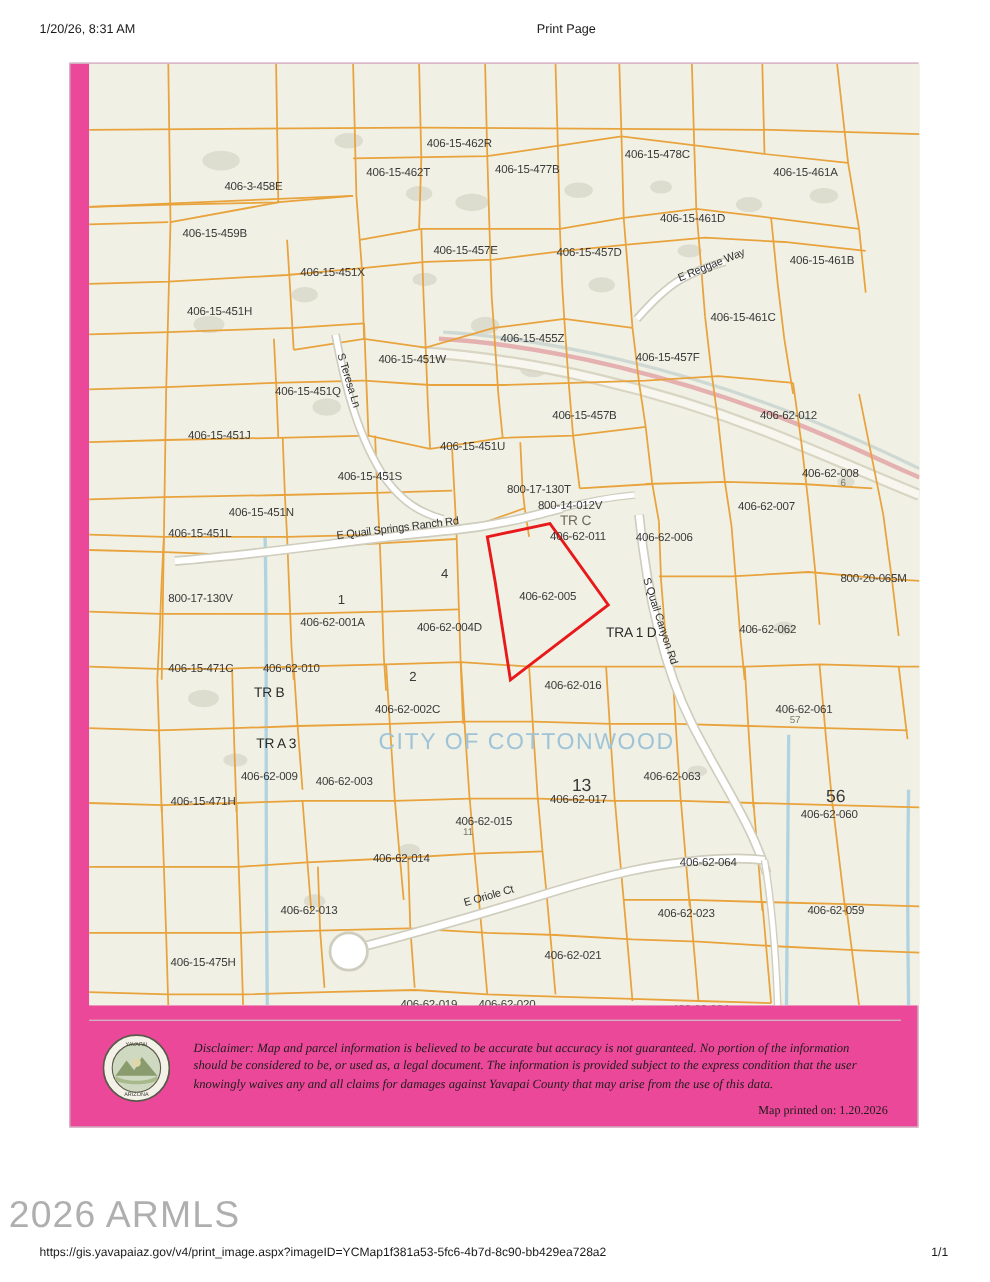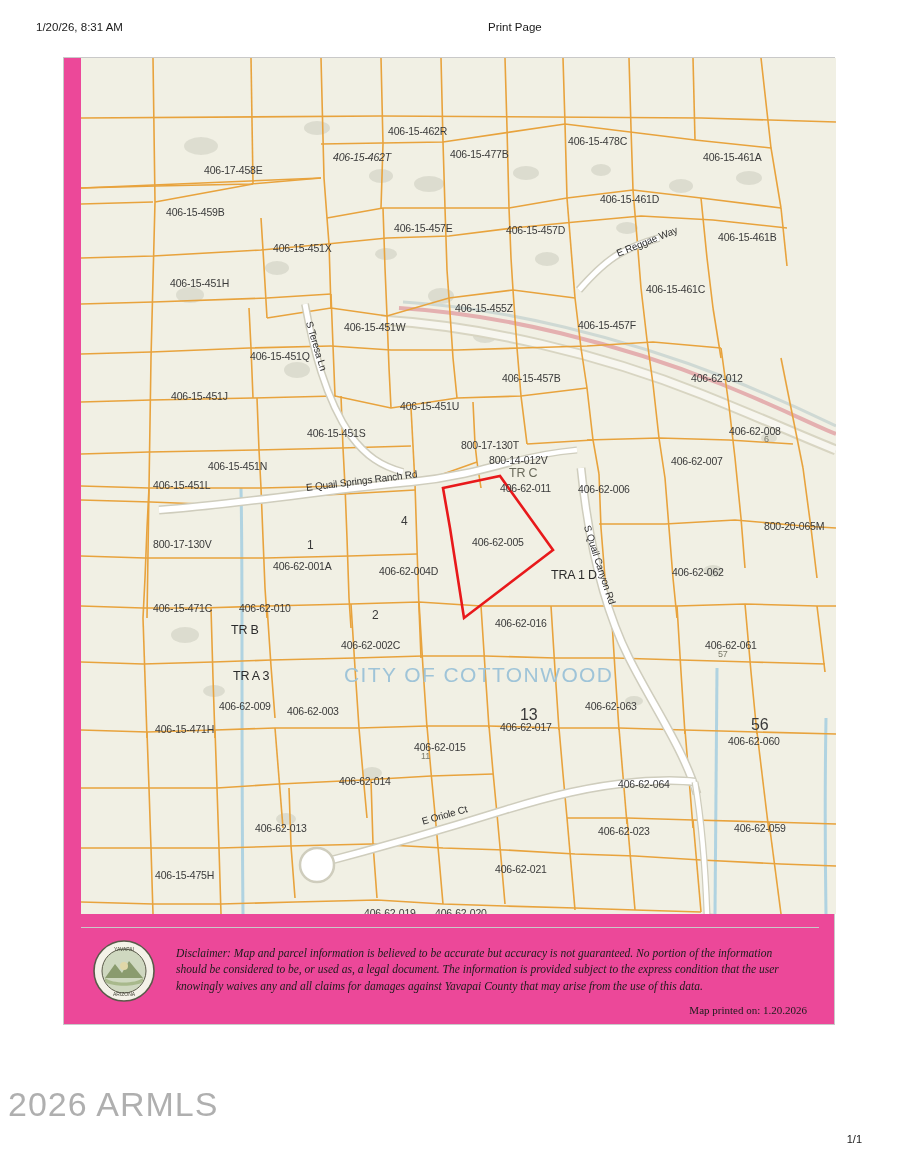--- a/index.html
+++ b/index.html
@@ -354,24 +354,24 @@
         <path d="M430,404 C452,398 474,394 496,392" stroke="#cfcdbd" stroke-width="7"></path>
         <path d="M430,404 C452,398 474,394 496,392" stroke="#ffffff" stroke-width="4.5"></path>
       </g>
 
       <polygon points="362,430 419,418 472,492 383,560 369,470" fill="none" stroke="#e8191b" stroke-width="2.6"></polygon>
     </svg>
 
     <div>
       <span class="lbl" style="left:307px; top:67px;">406-15-462R</span>
       <span class="lbl" style="left:487px; top:77px;">406-15-478C</span>
-      <span class="lbl" style="left:252px; top:93px;font-style:italic;">406-15-462T</span>
+      <span class="lbl" style="left:252px; top:93px;">406-15-462T</span>
       <span class="lbl" style="left:369px; top:90px;">406-15-477B</span>
       <span class="lbl" style="left:622px; top:93px;">406-15-461A</span>
-      <span class="lbl" style="left:123px; top:106px;">406-17-458E</span>
+      <span class="lbl" style="left:123px; top:106px;">406-3-458E</span>
       <span class="lbl" style="left:519px; top:135px;">406-15-461D</span>
       <span class="lbl" style="left:72px; top:148px;margin-left:13px;">406-15-459B</span>
       <span class="lbl" style="left:313px; top:164px;">406-15-457E</span>
       <span class="lbl" style="left:425px; top:166px;">406-15-457D</span>
       <span class="lbl" style="left:637px; top:173px;">406-15-461B</span>
       <span class="lbl" style="left:192px; top:184px;">406-15-451X</span>
       <span class="lbl" style="left:565px; top:225px;">406-15-461C</span>
       <span class="lbl" style="left:89px; top:219px;">406-15-451H</span>
       <span class="lbl" style="left:374px; top:244px;">406-15-455Z</span>
       <span class="lbl" style="left:263px; top:263px;">406-15-451W</span>
@@ -455,14 +455,15 @@
       <text x="31" y="56" text-anchor="middle" font-family="Liberation Sans, sans-serif" font-size="5" fill="#3f3f33">ARIZONA</text>
     </svg>
     <div class="disclaimer-text">Disclaimer: Map and parcel information is believed to be accurate but accuracy is not guaranteed. No portion of the information should be considered to be, or used as, a legal document.  The information is provided subject to the express condition that the user knowingly waives any and all claims for damages against Yavapai County that may arise from the use of this data.</div>
     <div class="printed-on">Map printed on:  1.20.2026</div>
   </div>
 </div>
 
 <div class="watermark">2026 ARMLS</div>
 
 <div class="print-footer">
+  <span class="pf-url">https://gis.yavapaiaz.gov/v4/print_image.aspx?imageID=YCMap1f381a53-5fc6-4b7d-8c90-bb429ea728a2</span>
   <span class="pf-page">1/1</span>
 </div>
 
 </body></html>

